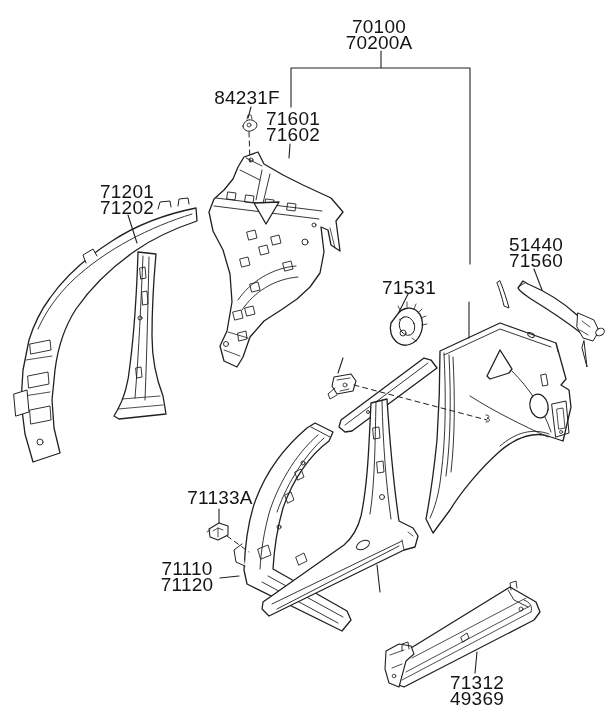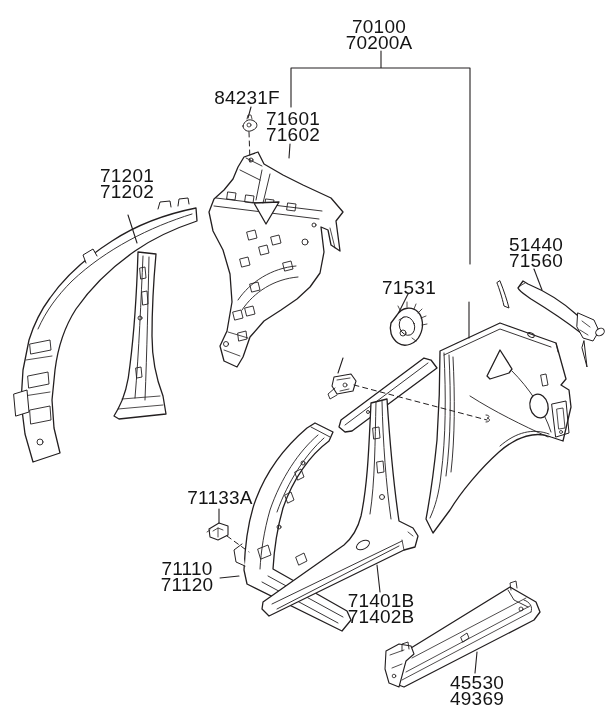--- a/index.html
+++ b/index.html
@@ -181,21 +181,21 @@
 
 <div class="lbl" style="left:247px;top:90px">
   <span>84231F</span>
 </div>
 
 <div class="lbl" style="left:293px;top:111px">
   <span>71601</span>
   <span>71602</span>
 </div>
 
-<div class="lbl" style="left:127px;top:168px">
+<div class="lbl" style="left:127px;top:184px">
   <span>71201</span>
   <span>71202</span>
 </div>
 
 <div class="lbl" style="left:536px;top:237px">
   <span>51440</span>
   <span>71560</span>
 </div>
 
 
@@ -206,23 +206,19 @@
 
 <div class="lbl" style="left:220px;top:490px">
   <span>71133A</span>
 </div>
 
 <div class="lbl" style="left:187px;top:561px">
   <span>71110</span>
   <span>71120</span>
 </div>
 
-<div class="lbl" style="left:381px;top:593px">
-  <span>71401B</span>
-  <span>71402B</span>
-</div>
 
 <div class="lbl" style="left:477px;top:675px">
-  <span>45530</span>
+  <span>71312</span>
   <span>49369</span>
 </div>
 
 </div>
 
 </body></html>

